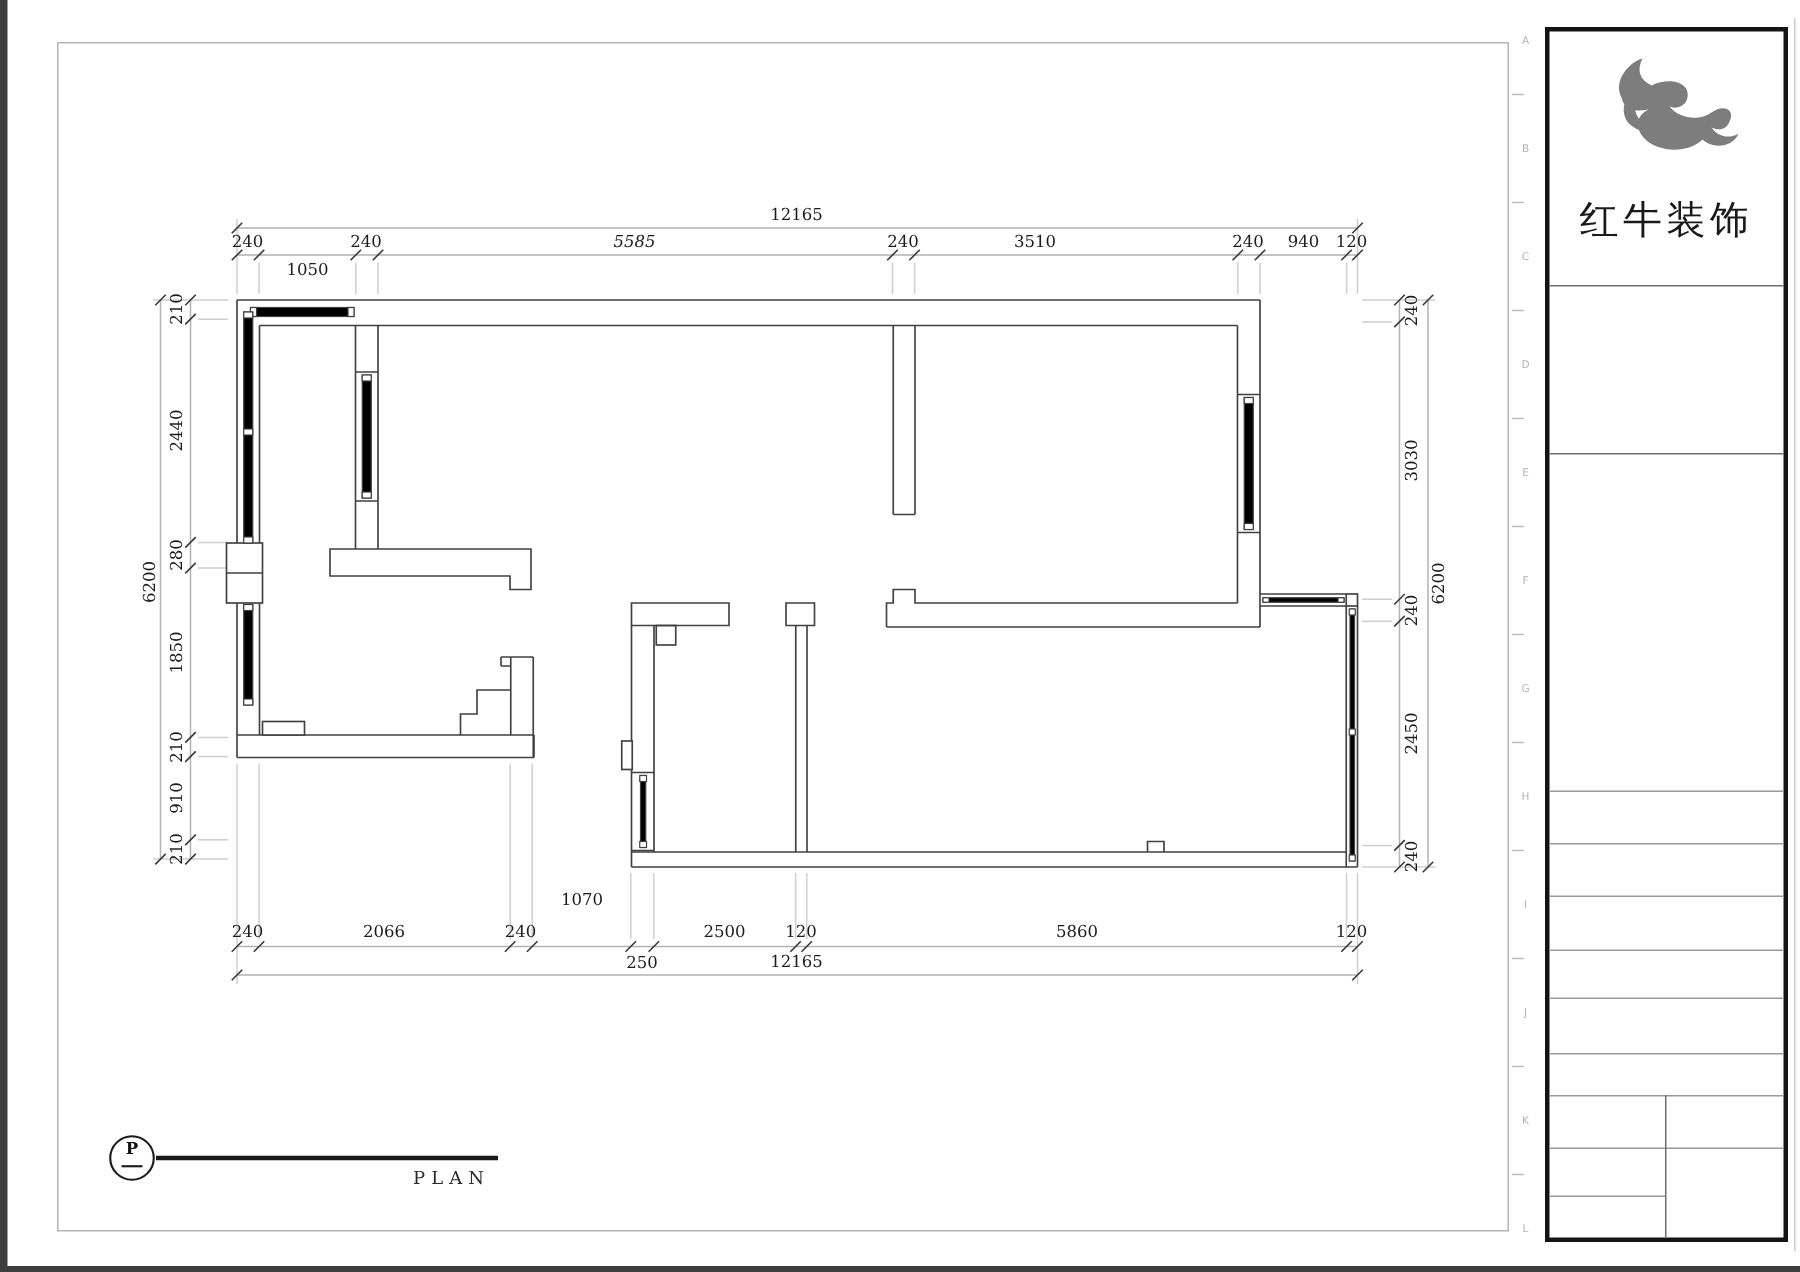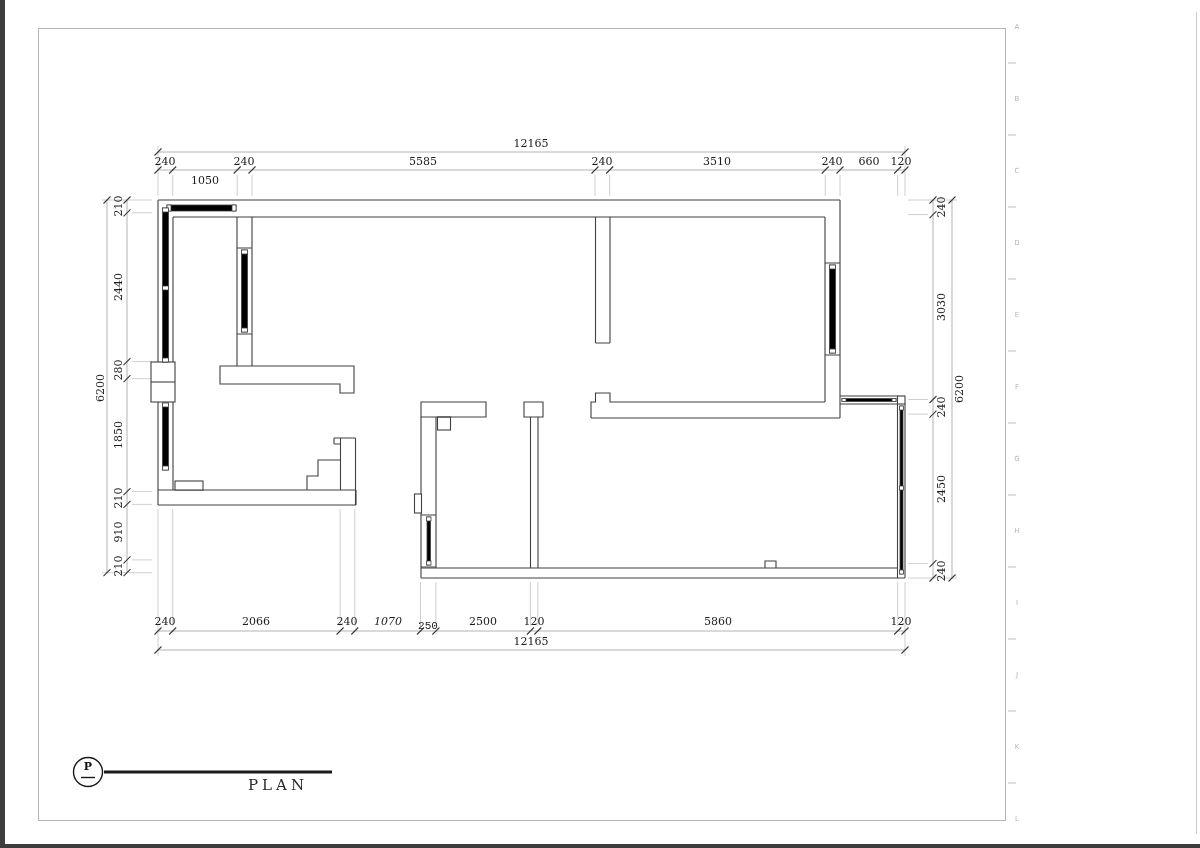--- a/index.html
+++ b/index.html
@@ -7,22 +7,22 @@
         font-family:"DejaVu Serif", serif;}
   svg.linework{position:absolute;left:0;top:0;}
   
   .dlh,.dlv{position:absolute;font-size:11px;color:#1c1c1c;white-space:nowrap;
             transform:translate(-50%,-50%);line-height:1;}
   .dlv{transform:translate(-50%,-50%) rotate(-90deg);}
   .ruler-letter{position:absolute;font-size:7px;color:#b4b4b4;transform:translate(-50%,-50%);
                 font-family:"DejaVu Sans", sans-serif;}
   
   .plan-title{position:absolute;left:131px;top:730px;font-size:30px;letter-spacing:6px;color:#000;}
-  .plan-subtitle{position:absolute;font-size:15px;letter-spacing:4px;color:#2a2a2a;
-                 transform:translate(-50%,-50%);}
+  .plan-subtitle{position:absolute;font-size:12px;letter-spacing:4px;color:#2a2a2a;
+                 transform:translate(-50%,-50%);margin-left:23px;}
   .marker-letter{position:absolute;font-size:11px;font-weight:bold;color:#111;
                  transform:translate(-50%,-50%);}
   
   .sidebar{position:absolute;left:1030px;top:18px;width:156px;height:804px;
            border:3px solid #141414;background:#fff;}
   .sb-div{position:absolute;left:0;height:1px;background:#6e6e6e;width:100%;}
   .sb-div.light{background:#9a9a9a;}
   .sb-vdiv{position:absolute;width:1px;background:#6e6e6e;}
   .brand-box{position:absolute;left:0;top:0;width:100%;height:169px;text-align:center;}
   .brand-logo{position:absolute;left:28px;top:14px;}
@@ -161,32 +161,32 @@
       <path d="M104,772 H332" stroke="#1a1a1a" stroke-width="3"></path>
       <circle cx="88" cy="772" r="14.5" fill="#fff" stroke="#1a1a1a" stroke-width="1.4"></circle>
       <path d="M81,777.5 H95" stroke="#1a1a1a" stroke-width="1.4"></path>
     </g>
   </svg>
 
   <span class="dlh" style="left:531px;top:143px;">12165</span>
   <span class="dlh" style="left:165px;top:161px;">240</span>
   <span class="dlh" style="left:205px;top:152px;margin-top:28px;">1050</span>
   <span class="dlh" style="left:244px;top:161px;">240</span>
-  <span class="dlh" style="left:423px;top:161px;">5585</span>
+  <span class="dlh" style="left:423px;top:161px;font-style:italic;">5585</span>
   <span class="dlh" style="left:602px;top:161px;">240</span>
-  <span class="dlh" style="left:717px;top:161px;">3510</span>
+  <span class="dlh" style="left:690px;top:161px;">3510</span>
   <span class="dlh" style="left:832px;top:161px;">240</span>
-  <span class="dlh" style="left:869px;top:161px;">660</span>
+  <span class="dlh" style="left:869px;top:161px;">940</span>
   <span class="dlh" style="left:901px;top:161px;">120</span>
 
   <span class="dlh" style="left:165px;top:621px;">240</span>
   <span class="dlh" style="left:256px;top:621px;">2066</span>
   <span class="dlh" style="left:347px;top:621px;">240</span>
-  <span class="dlh" style="left:388px;top:621px;font-style:italic;">1070</span>
-  <span class="dlh" style="left:428px;top:626px;font-family:Liberation Mono, monospace;">250</span>
+  <span class="dlh" style="left:388px;top:600px;">1070</span>
+  <span class="dlh" style="left:428px;top:642px;">250</span>
   <span class="dlh" style="left:483px;top:621px;">2500</span>
   <span class="dlh" style="left:534px;top:621px;">120</span>
   <span class="dlh" style="left:718px;top:621px;text-align:center;">5860</span>
   <span class="dlh" style="left:901px;top:621px;">120</span>
   <span class="dlh" style="left:531px;top:641px;">12165</span>
 
   <span class="dlv" style="left:100px;top:388px;">6200</span>
   <span class="dlv" style="left:118px;top:206px;">210</span>
   <span class="dlv" style="left:118px;top:287px;">2440</span>
   <span class="dlv" style="left:118px;top:370px;">280</span>
@@ -211,14 +211,38 @@
   <span class="ruler-letter" style="left:1017px;top:459px;">G</span>
   <span class="ruler-letter" style="left:1017px;top:531px;">H</span>
   <span class="ruler-letter" style="left:1017px;top:603px;">I</span>
   <span class="ruler-letter" style="left:1017px;top:675px;">J</span>
   <span class="ruler-letter" style="left:1017px;top:747px;">K</span>
   <span class="ruler-letter" style="left:1017px;top:819px;">L</span>
 
   <span class="marker-letter" style="left:88px;top:766px;">P</span>
   <span class="plan-subtitle" style="left:278px;top:785px;">PLAN</span>
 
+  <div class="sidebar">
+    <div class="brand-box">
+      <svg class="brand-logo" width="100" height="78" viewBox="0 0 100 78">
+        <path fill="#7d7d7d" d="M20,30 C14,18 26,6 34,4 C30,12 32,18 40,22 C52,16 66,20 64,30
+                 C63,36 56,38 52,36 C58,44 72,46 80,40 C88,34 96,38 92,46 C90,52 84,52 80,50
+                 C84,56 92,58 98,54 C94,64 80,64 74,58 C64,68 44,66 36,58 C28,50 30,42 38,38
+                 C28,40 22,38 20,30 Z"></path>
+        <path fill="#7d7d7d" d="M30,26 C26,36 30,48 42,52 C34,54 24,50 22,42 C20,34 24,28 30,26 Z"></path>
+      </svg>
+      <div class="brand-name">红牛装饰</div>
+    </div>
+    <div class="sb-div" style="top:169px;"></div>
+    <div class="sb-div" style="top:281px;"></div>
+    <div class="sb-div light" style="top:506px;"></div>
+    <div class="sb-div light" style="top:541px;"></div>
+    <div class="sb-div light" style="top:576px;"></div>
+    <div class="sb-div light" style="top:612px;"></div>
+    <div class="sb-div light" style="top:644px;"></div>
+    <div class="sb-div light" style="top:681px;"></div>
+    <div class="sb-div light" style="top:709px;"></div>
+    <div class="sb-div light" style="top:744px;"></div>
+    <div class="sb-div light" style="top:776px;width:77px;"></div>
+    <div class="sb-vdiv" style="left:77px;top:709px;height:95px;"></div>
+  </div>
 
 </div>
 
 </body></html>

